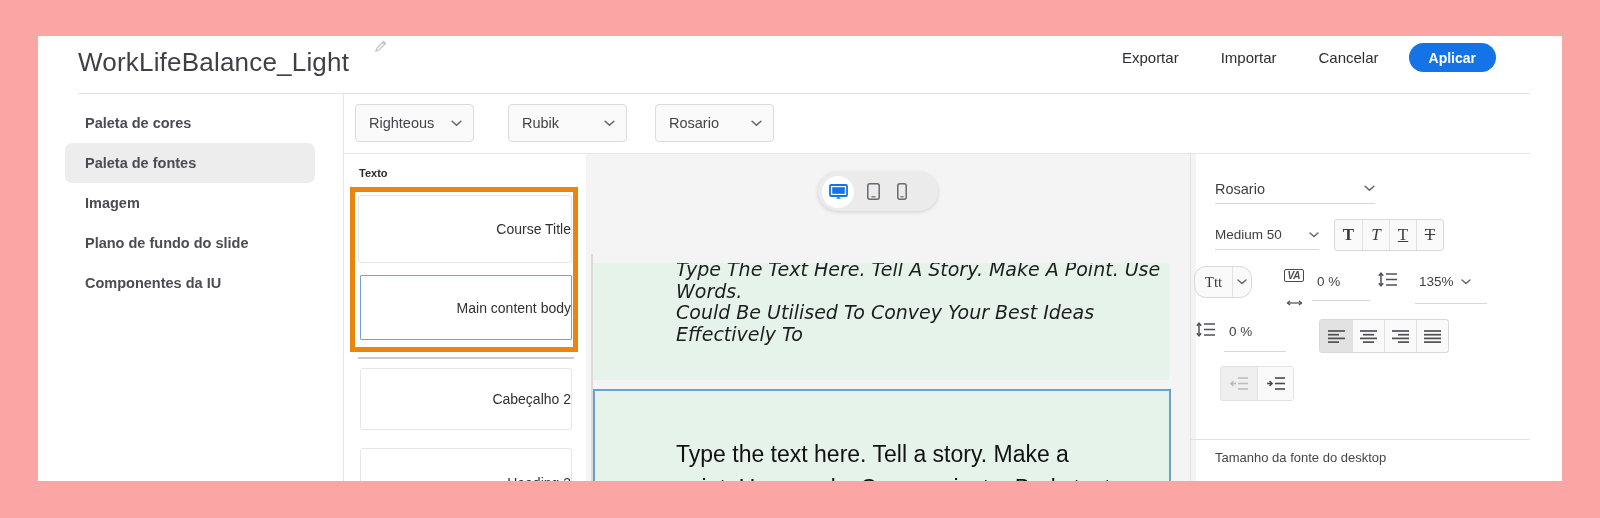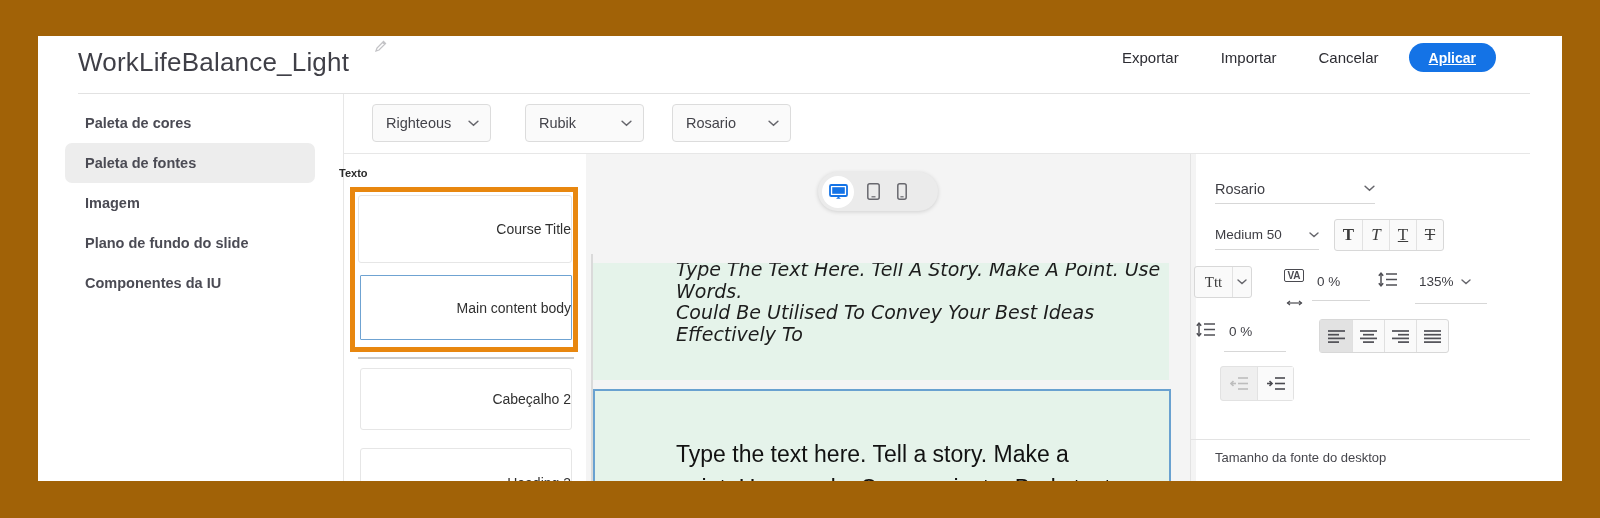--- a/index.html
+++ b/index.html
@@ -1,44 +1,44 @@
 <!DOCTYPE html>
 <html><head>
 <meta charset="utf-8">
 <style>
   * { margin:0; padding:0; box-sizing:border-box; }
   body { background:#e9e9e9; font-family:"Liberation Sans", sans-serif; }
-  .stage { position:relative; width:1600px; height:518px; overflow:hidden; background:#a16207; }
+  .stage { position:relative; width:1600px; height:518px; overflow:hidden; background:#fca5a5; }
   .card  { position:absolute; left:38px; top:36px; width:1524px; height:445px; background:#fff; overflow:hidden; }
 
   
   .title { position:absolute; left:40px; top:11px; font-size:26px; color:#3f3f47; letter-spacing:.2px; }
   .edit-icon { position:absolute; left:336px; top:4px; opacity:.85; }
   .hdr-actions { position:absolute; top:7px; right:66px; display:flex; align-items:center; gap:42px; }
   .txt-btn { font-size:15px; color:#2d2d33; cursor:pointer; }
   .btn-primary { background:#1473e6; color:#fff; font-size:14px; font-weight:700; height:29px;
-                 padding:0 20px; border-radius:15px; display:flex; align-items:center; margin-left:-12px; cursor:pointer;text-decoration:underline; }
+                 padding:0 20px; border-radius:15px; display:flex; align-items:center; margin-left:-12px; cursor:pointer; }
   .hdr-divider { position:absolute; left:40px; top:57px; width:1452px; height:1px; background:#e2e2e2; }
 
   
   .sidebar { position:absolute; left:27px; top:67px; width:250px; }
   .side-item { height:40px; display:flex; align-items:center; padding:0 20px; font-size:14.5px;
                font-weight:700; color:#4b4b54; border-radius:7px; cursor:pointer; }
   .side-item.active { background:#ededed; }
   .v-div-1 { position:absolute; left:305px; top:58px; bottom:0; width:1px; background:#e7e7e7; }
   .mid-divider { position:absolute; left:306px; top:117px; width:1186px; height:1px; background:#e7e7e7; }
 
   
   .picker { position:absolute; top:68px; width:119px; height:38px; border:1px solid #dcdcdc; border-radius:4px;
             background:#fafafa; display:flex; align-items:center; justify-content:space-between;
-            padding:0 11px 0 13px; font-size:14.5px; color:#43434a; cursor:pointer;margin-left:17px; }
+            padding:0 11px 0 13px; font-size:14.5px; color:#43434a; cursor:pointer; }
   .picker.p1 { left:317px; } .picker.p2 { left:470px;gap:28px; } .picker.p3 { left:617px; }
 
   
-  .texto-label { position:absolute; left:301px; top:131px; font-size:11px; font-weight:700; color:#2b2b2b; }
+  .texto-label { position:absolute; left:321px; top:131px; font-size:11px; font-weight:700; color:#2b2b2b; }
   .orange-box { position:absolute; left:312px; top:151px; width:228px; height:165px;
                 border:5px solid #e8870f; background:#fff; }
   .style-box { position:absolute; background:#fff; display:flex; align-items:center; justify-content:flex-end;
                font-size:14px; color:#303030; border:1px solid #e6e6e6; border-radius:3px; cursor:pointer; }
   .box-course { left:320px; top:159px; width:214px; height:68px; }
   .box-main   { left:322px; top:239px; width:212px; height:65px; border-color:#6fa3d2; border-radius:1px; }
   .mini-div   { position:absolute; left:320px; top:321px; width:216px; height:2px; background:#cbcbcb; }
   .box-cab2   { left:322px; top:332px; width:212px; height:62px; }
   .box-h3     { left:322px; top:412px; width:212px; height:60px; align-items:flex-start; }
   .box-h3 span { margin-top:26px; }
@@ -69,27 +69,27 @@
   .sel-style  { left:1177px; top:184px; width:104px; height:30px; font-size:13.5px; gap:8px; }
 
   .btn-group { position:absolute; display:flex; border:1px solid #d8d8d8; border-radius:3px; background:#fafafa; }
   .tgroup { left:1296px; top:183px; }
   .tbtn { width:27px; height:30px; display:flex; align-items:center; justify-content:center;
           font-family:"Liberation Serif", serif; font-size:17px; color:#3c3c3c; border-left:1px solid #e2e2e2; cursor:pointer; }
   .tbtn:first-child { border-left:none; }
   .t-bold { font-weight:700; } .t-italic { font-style:italic; }
   .t-under { text-decoration:underline; } .t-strike { text-decoration:line-through; }
 
-  .ttt-btn { left:1156px; top:230px; height:32px; align-items:stretch; }
+  .ttt-btn { left:1156px; top:230px; height:32px; align-items:stretch;border-radius:12px; }
   .ttt-main { width:37px; display:flex; align-items:center; justify-content:center;
               font-family:"Liberation Serif", serif; font-size:15px; color:#3c3c3c; }
   .ttt-chv { width:19px; border-left:1px solid #e2e2e2; display:flex; align-items:center; justify-content:center; }
 
   .va-icon { position:absolute; left:1243px; top:233px; width:26px; display:flex; flex-direction:column;
-             align-items:center; gap:18px; cursor:default; }
+             align-items:center; gap:18px; cursor:default;font-style:italic; }
   .va-top { font-size:10px; font-weight:700; color:#4a4a50; border:1.5px solid #4a4a50; border-radius:2px; padding:0 2px; }
   .fld-val { position:absolute; font-size:13.5px; color:#3e3e44; }
   .v-track { left:1279px; top:238px; }
   .input-line { position:absolute; height:1px; background:#d7d7d7; }
   .il-1 { left:1274px; top:264px; width:58px; }
   .lh-icon { position:absolute; left:1340px; top:236px; }
   .v-lh { left:1381px; top:238px; display:flex; align-items:center; gap:7px; cursor:pointer; }
   .il-2 { left:1377px; top:267px; width:72px; }
 
   .ps-icon { position:absolute; left:1158px; top:286px; }

